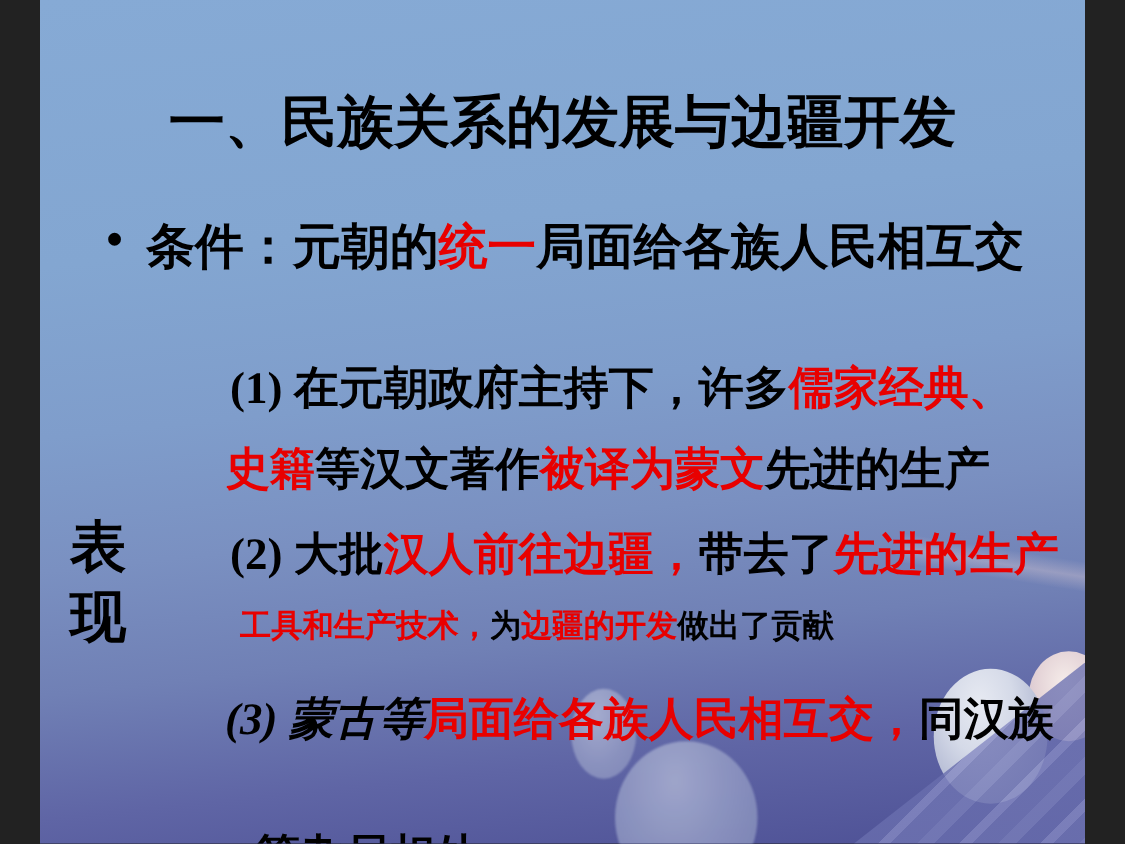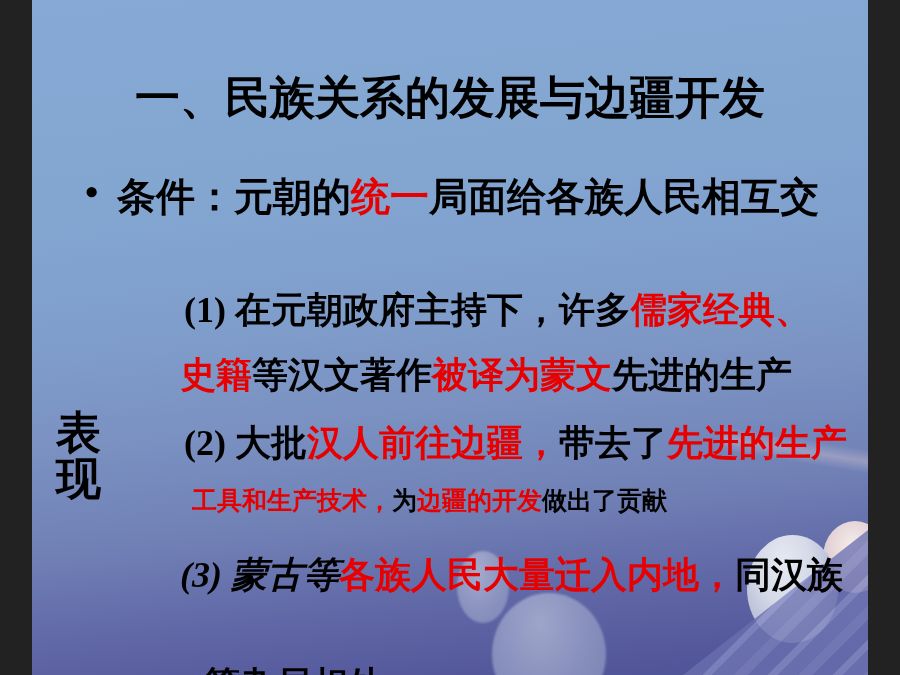--- a/index.html
+++ b/index.html
@@ -56,21 +56,21 @@
   }
 
   
   .title {
     position: absolute; left: 0; right: 0; top: 68px;
     text-align: center; font-size: 45px; color: #000;
     white-space: nowrap;
   }
   .side-label {
     position: absolute; left: 24px; top: 410px; width: 50px;
-    font-size: 45px; line-height: 46px; color: #000;
+    font-size: 45px; line-height: 56px; color: #000;
     word-break: break-all;
   }
   .bullet-dot {
     position: absolute; left: 53px; top: 170px;
     font-size: 38px; color: #000;
   }
   .line { position: absolute; white-space: nowrap; color: #000; }
   .l1 { left: 85px;  top: 170px; font-size: 39px; font-family: Liberation Serif, serif; }
   .l2 { left: 205px; top: 222px; font-size: 39px; }
   .l3 { left: 152px; top: 286px; font-size: 36px; }
@@ -94,18 +94,18 @@
 
   <div class="title">一、民族关系的发展与边疆开发</div>
 
   <span class="bullet-dot">•</span>
 
   <div class="line l1"><span style="color: rgb(0, 0, 0);">条件：元朝的</span><span style="color: rgb(232, 0, 0);">统一</span><span style="color: rgb(0, 0, 0);">局面给各族人民相互交</span></div>
   <div class="line l3"><span style="color: rgb(0, 0, 0);">(1) 在元朝政府主持下，许多</span><span style="color: rgb(232, 0, 0);">儒家经典、</span></div>
   <div class="line l4"><span style="color: rgb(232, 0, 0);">史籍</span><span style="color: rgb(0, 0, 0);">等汉文著作</span><span style="color: rgb(232, 0, 0);">被译为蒙文</span><span style="color: rgb(0, 0, 0);">先进的生产</span></div>
   <div class="line l5"><span style="color: rgb(0, 0, 0);">(2) 大批</span><span style="color: rgb(232, 0, 0);">汉人前往边疆，</span><span style="color: rgb(0, 0, 0);">带去了</span><span style="color: rgb(232, 0, 0);">先进的生产</span></div>
   <div class="line l6"><span style="color: rgb(232, 0, 0);">工具和生产技术，</span><span style="color: rgb(0, 0, 0);">为</span><span style="color: rgb(232, 0, 0);">边疆的开发</span><span style="color: rgb(0, 0, 0);">做出了贡献</span></div>
-  <div class="line l7"><span style="color: rgb(0, 0, 0); font-style: italic;">(3) 蒙古等</span><span style="color: rgb(232, 0, 0);">各族人民大量迁入内地，</span><span style="color: rgb(0, 0, 0);">同汉族</span></div>
+  <div class="line l7"><span style="color: rgb(0, 0, 0); font-style: italic;">(3) 蒙古等</span><span style="color: rgb(232, 0, 0);">局面给各族人民相互交，</span><span style="color: rgb(0, 0, 0);">同汉族</span></div>
   <div class="line l8"><span style="color: rgb(0, 0, 0);">等杂居相处</span></div>
 
   <div class="side-label">表现</div>
 
 </div>
 
 </body></html>

